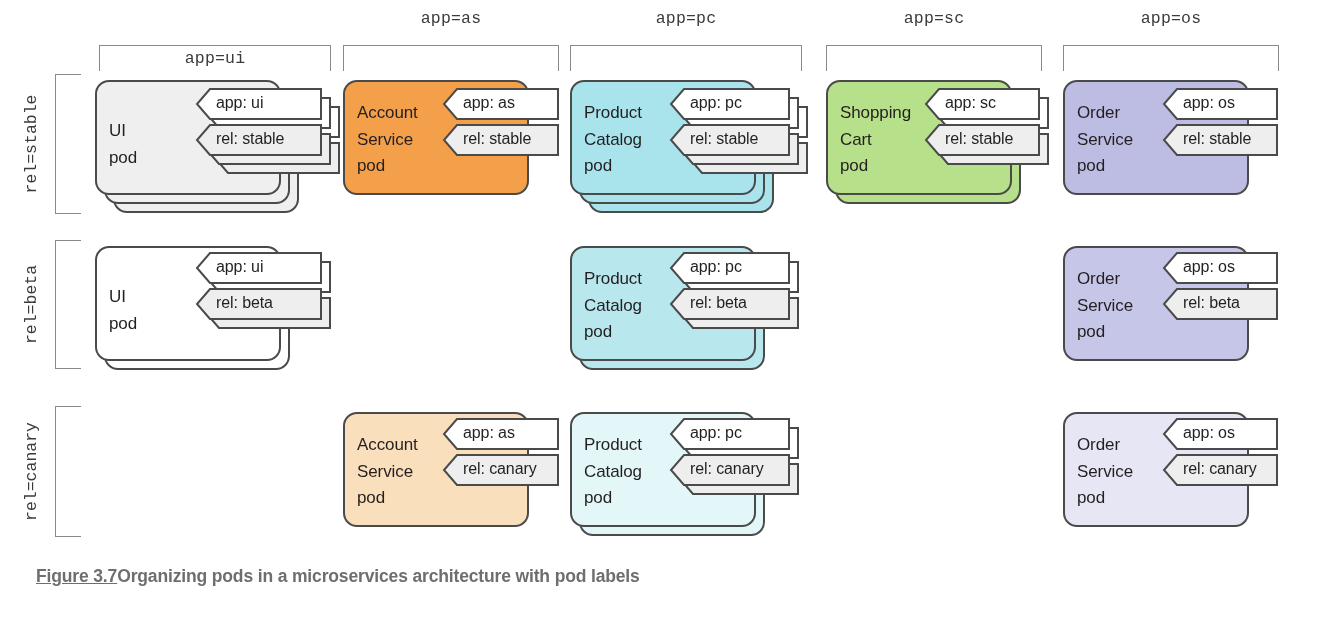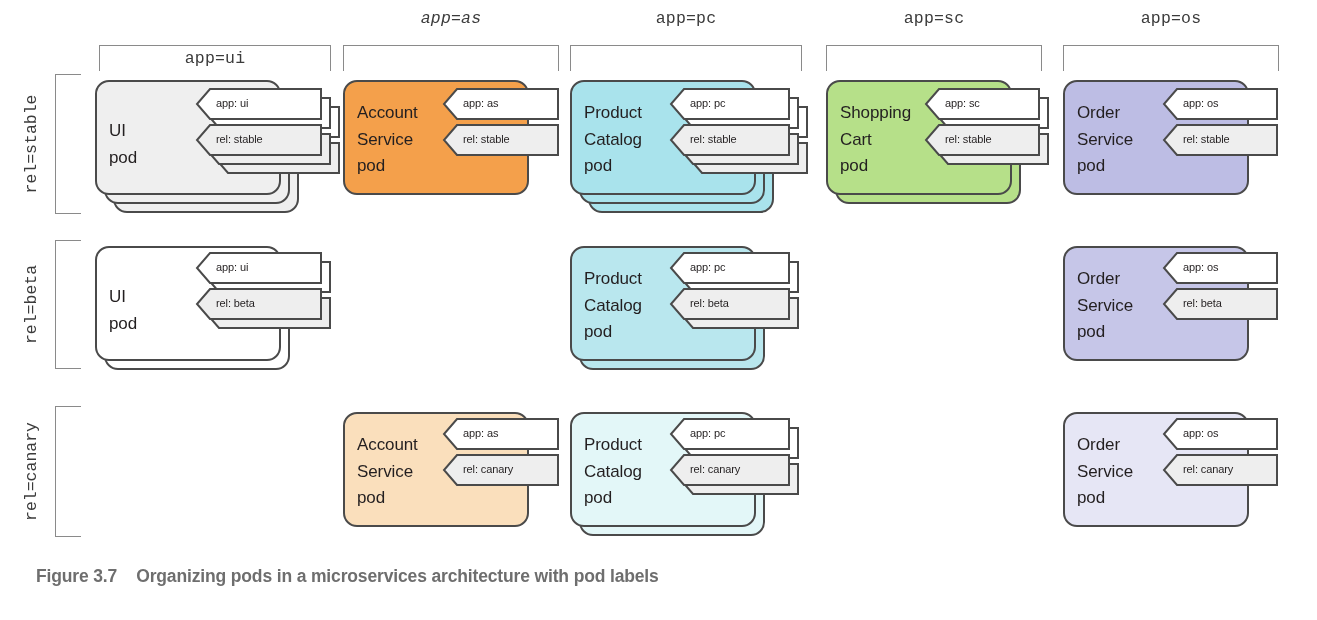--- a/index.html
+++ b/index.html
@@ -75,48 +75,48 @@
   .tag{
     position:absolute;
     box-sizing:border-box;
     height:30px;
   }
   .tag svg{display:block;position:absolute;left:0;top:0;overflow:visible;}
   .tag .tag-text{
     position:absolute;
     left:20px;top:0;height:14px;
     line-height:30px;
-    font-size:11px;
+    font-size:16px;
     color:#231f20;
     white-space:nowrap;
     letter-spacing:-.1px;
   }
 
   
   #caption{
     position:absolute;
     left:36px;top:566px;
     font-family:"Liberation Sans", sans-serif;
     font-weight:bold;
     font-size:17.5px;
     color:#6e6e6e;
     white-space:nowrap;
     letter-spacing:-.15px;
   }
-  #caption .cap-num{margin-right:19px;}
+  #caption .cap-num{text-decoration:underline;}
 </style>
 </head>
 <body>
 
 <div id="figure">
 
   <div id="col-layer">
       <div class="col-header" style="left: 99px; width: 232px; margin-top: 40px;">app=ui</div>
       <div class="col-bracket" style="left: 99px; width: 232px;"></div>
-      <div class="col-header" style="left: 343px; width: 216px; font-style: italic;">app=as</div>
+      <div class="col-header" style="left: 343px; width: 216px;">app=as</div>
       <div class="col-bracket" style="left: 343px; width: 216px;"></div>
       <div class="col-header" style="left: 570px; width: 232px;">app=pc</div>
       <div class="col-bracket" style="left: 570px; width: 232px;"></div>
       <div class="col-header" style="left: 826px; width: 216px;">app=sc</div>
       <div class="col-bracket" style="left: 826px; width: 216px;"></div>
       <div class="col-header" style="left: 1063px; width: 216px;">app=os</div>
       <div class="col-bracket" style="left: 1063px; width: 216px;"></div>
     </div>
 
   <div id="row-layer">

